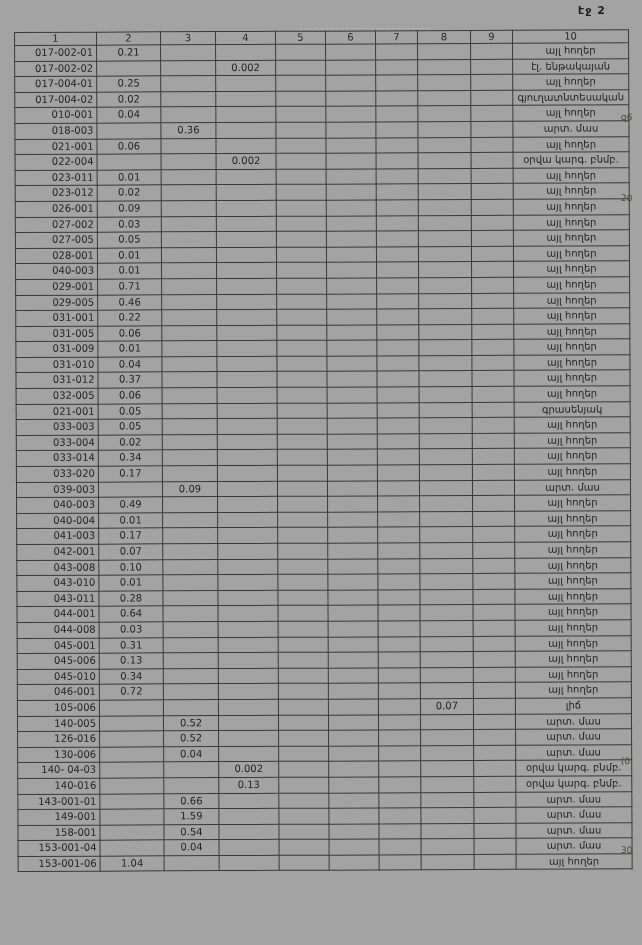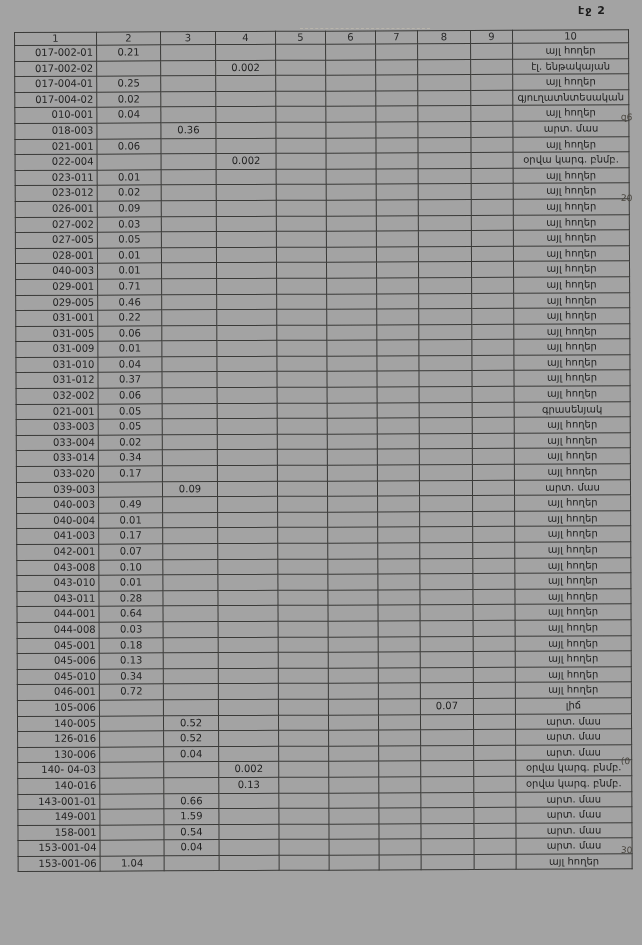--- a/index.html
+++ b/index.html
@@ -371,21 +371,21 @@
           <td class="c3"></td>
           <td class="c4"></td>
           <td class="c5"></td>
           <td class="c6"></td>
           <td class="c7"></td>
           <td class="c8"></td>
           <td class="c9"></td>
           <td class="c10">այլ հողեր</td>
         </tr>
         <tr>
-          <td class="c1">032-002</td>
+          <td class="c1">032-005</td>
           <td class="c2">0.06</td>
           <td class="c3"></td>
           <td class="c4"></td>
           <td class="c5"></td>
           <td class="c6"></td>
           <td class="c7"></td>
           <td class="c8"></td>
           <td class="c9"></td>
           <td class="c10">այլ հողեր</td>
         </tr>
@@ -564,21 +564,21 @@
           <td class="c4"></td>
           <td class="c5"></td>
           <td class="c6"></td>
           <td class="c7"></td>
           <td class="c8"></td>
           <td class="c9"></td>
           <td class="c10">այլ հողեր</td>
         </tr>
         <tr>
           <td class="c1">045-001</td>
-          <td class="c2">0.18</td>
+          <td class="c2">0.31</td>
           <td class="c3"></td>
           <td class="c4"></td>
           <td class="c5"></td>
           <td class="c6"></td>
           <td class="c7"></td>
           <td class="c8"></td>
           <td class="c9"></td>
           <td class="c10">այլ հողեր</td>
         </tr>
         <tr>

